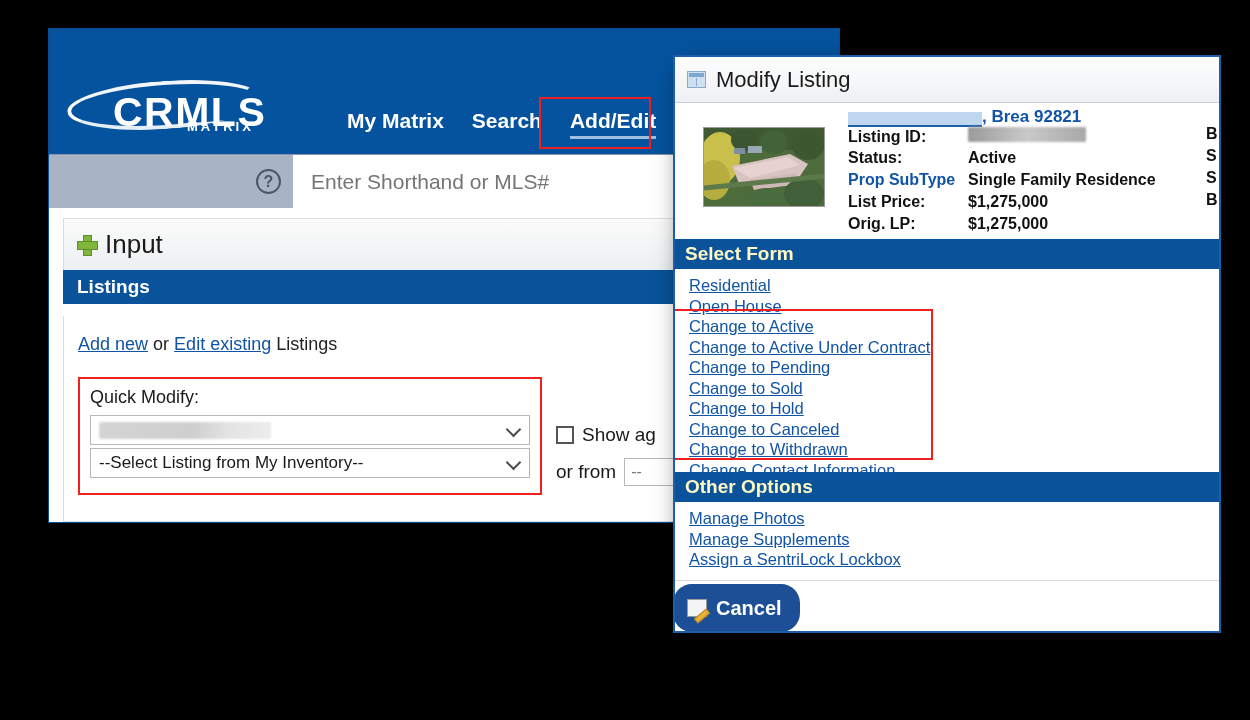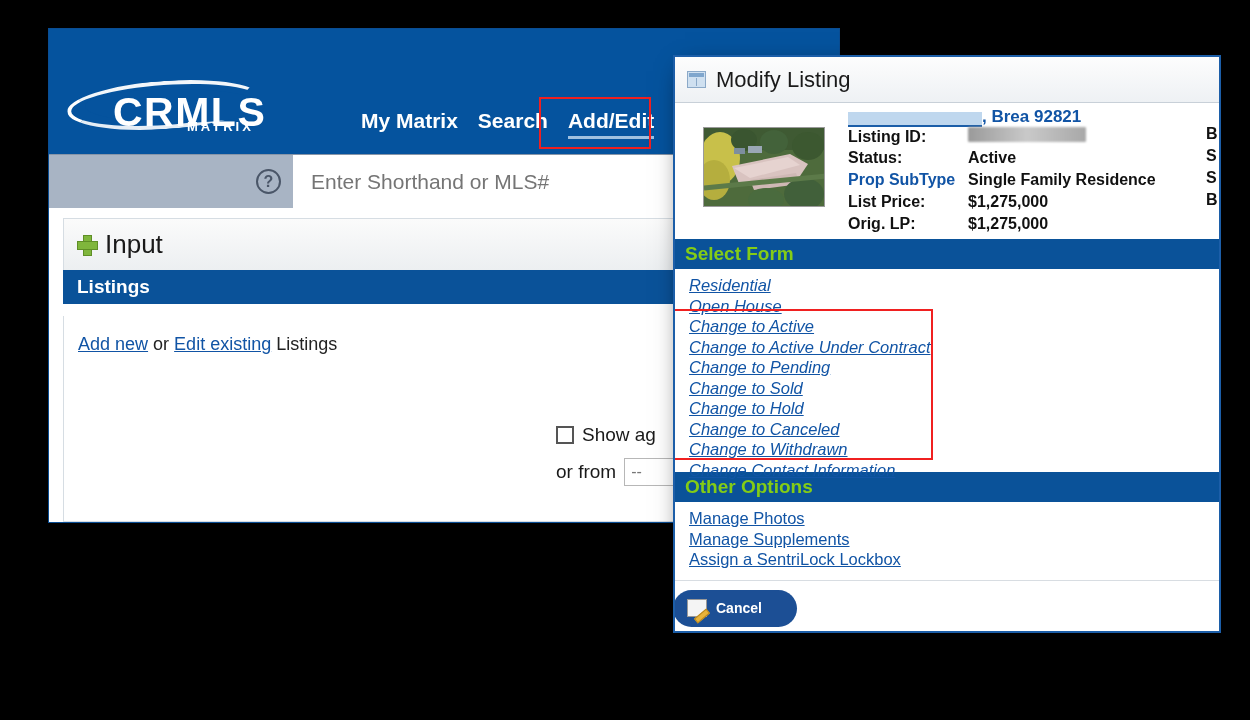--- a/index.html
+++ b/index.html
@@ -72,24 +72,24 @@
     left: 120px; top: 42px;
     color: #ffffff;
     font-size: 13px;
     font-weight: bold;
     letter-spacing: 3px;
     z-index: 3;
   }
 
   #nav-items {
     position: absolute;
-    left: 302px; top: 76px;
-    display: flex;
-    align-items: center;
-    gap: 0px;
+    left: 288px; top: 76px;
+    display: flex;
+    align-items: center;
+    gap: 8px;
   }
   .nav-item {
     color: #ffffff;
     font-size: 21px;
     font-weight: bold;
     padding: 4px 10px;
     white-space: nowrap;
     cursor: pointer;
   }
   .nav-item.active {
@@ -409,67 +409,67 @@
     font-size: 16px;
     font-weight: bold;
     color: #111;
     height: 22px;
     white-space: nowrap;
   }
 
   .section-bar {
     height: 30px;
     background: #0a5299;
-    color: #84cc16;
+    color: #fef9c3;
     font-size: 19px;
     font-weight: bold;
     display: flex;
     align-items: center;
     padding-left: 10px;
   }
   .section-body {
     background: #ffffff;
     padding: 6px 0 8px 14px;
     position: relative;
   }
   .form-link {
     display: block;
     color: #1154a5;
     font-size: 16.5px;
     text-decoration: underline;
     line-height: 20.5px;
     cursor: pointer;
     width: fit-content;
   }
-  #select-form-body { height: 203px; font-style: italic; }
+  #select-form-body { height: 203px; }
   #status-highlight {
     position: absolute;
     left: -3px; top: 40px;
     width: 261px; height: 151px;
     border: 2.5px solid #f02020;
     pointer-events: none;
   }
   #other-body { height: 78px; }
   #modal-footer {
     border-top: 1px solid #d8dde2;
     height: 55px;
     background: #ffffff;
     display: flex;
     align-items: center;
     padding-left: 0px;
   }
   #cancel-button {
     position: relative;
     margin-left: -2px;
-    height: 37px;
+    height: 48px;
     min-width: 124px;
     background: #1c4f95;
     border-radius: 19px;
     color: #ffffff;
-    font-size: 14px;
+    font-size: 20px;
     font-weight: bold;
     display: flex;
     align-items: center;
     gap: 9px;
     padding: 0 18px 0 14px;
     cursor: pointer;
   }
   .cancel-glyph {
     width: 20px; height: 18px;
     background: #f4f4f4;
@@ -525,20 +525,33 @@
       <div id="listings-bar">Listings</div>
 
       <div id="listings-body">
         <div class="addnew-row">
           <span class="lnk">Add new</span>
           <span>or</span>
           <span class="lnk">Edit existing</span>
           <span>Listings</span>
         </div>
 
+        <div id="quick-modify-box">
+          <div id="quick-modify-label">Quick Modify:</div>
+
+          <div class="fake-select">
+            <span class="redacted"></span>
+            <span class="chev"></span>
+          </div>
+
+          <div class="fake-select">
+            <span>--Select Listing from My Inventory--</span>
+            <span class="chev"></span>
+          </div>
+        </div>
 
         <div id="showagent-wrap">
           <span class="checkbox"></span>
           <span>Show ag</span>
         </div>
 
         <div id="ortype-wrap">
           <span>or from</span>
           <span class="mini-select">--</span>
         </div>

